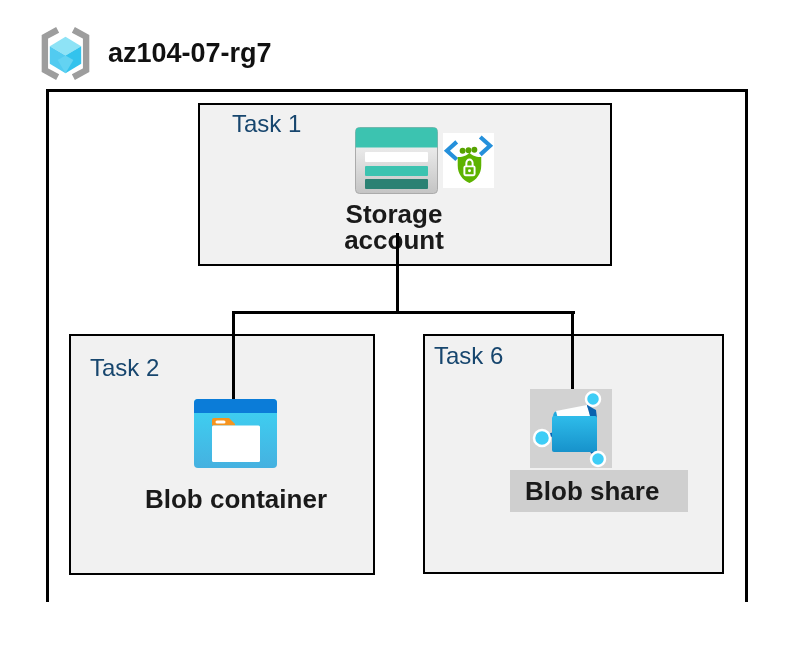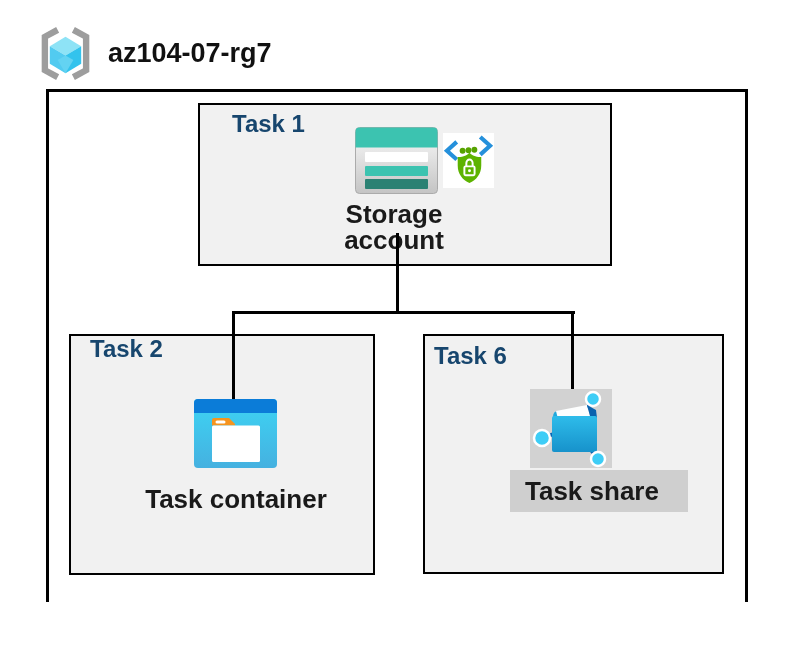--- a/index.html
+++ b/index.html
@@ -18,24 +18,24 @@
     left:46px;top:89px;width:696px;height:511px;
     border:3px solid #000;background:#ffffff;
   }
   .task-box{
     background:#f1f1f1;border:2.5px solid #000;
   }
   .task1-box{left:198px;top:103px;width:410px;height:159px;}
   .task2-box{left:69px;top:334px;width:302px;height:237px;}
   .task3-box{left:423px;top:334px;width:297px;height:236px;}
   .task-label{
-    font-size:24px;font-weight:bold;color:#17466e;line-height:1.1;
+    font-size:24px;font-weight:normal;color:#17466e;line-height:1.1;
   }
   .t1-label{left:232px;top:111px;}
-  .t2-label{left:90px;top:336px;}
+  .t2-label{left:90px;top:355px;}
   .t3-label{left:434px;top:343px;}
   .resource-label{
     font-size:26px;font-weight:bold;color:#1a1a1a;text-align:center;line-height:1.0;
   }
   .storage-label{left:294px;top:201px;width:200px;}
   .blob-label{left:136px;top:486px;width:200px;}
   
   .line{background:#000000;z-index:5;}
   .v1{left:396px;top:233px;width:3px;height:81px;}
   .h1{left:232px;top:311px;width:343px;height:3px;}
@@ -125,21 +125,21 @@
             <stop offset="1" stop-color="#45b1e0"></stop>
         </linearGradient>
       </defs>
       <rect x="0" y="0" width="83" height="69" rx="4" fill="url(#bb)"></rect>
       <path d="M4,0 h75 a4,4 0 0 1 4,4 v10 h-83 v-10 a4,4 0 0 1 4,-4 z" fill="#0b7cd8"></path>
       <path d="M18,26.5 L18,21 Q18,19 20,19 L35,19 L41,25 L41,26.5 Z" fill="#f6941e"></path>
       <rect x="21.5" y="21.5" width="10" height="3" rx="1.5" fill="#ffffff"></rect>
       <rect x="18" y="26.5" width="48" height="36.5" rx="1.5" fill="#ffffff"></rect>
     </svg>
   </div>
-  <div class="abs resource-label blob-label">Task container</div>
+  <div class="abs resource-label blob-label">Blob container</div>
 
   <div class="abs fileshare-icon">
     <svg width="82" height="81" viewBox="0 0 82 81">
       <defs>
         <linearGradient id="ff" x1="0" y1="0" x2="0" y2="1">
           <stop offset="0" stop-color="#2ebcea"></stop>
             <stop offset="1" stop-color="#1792cb"></stop>
         </linearGradient>
       </defs>
       <rect x="0" y="0" width="82" height="79" fill="#d2d2d2"></rect>
@@ -149,16 +149,16 @@
       <path d="M23,28 q0,-6 5,-6 h12 l7,6 z" fill="#23a8dc"></path>
       <polygon points="26,22 57,16 60,27 28,30" fill="#fdfefe"></polygon>
       <polygon points="57,16 66,21 67,29 60,27" fill="#0a62ae"></polygon>
       <rect x="22" y="27" width="45" height="36" rx="2" fill="url(#ff)"></rect>
       <circle cx="63" cy="10" r="7" fill="#3ecdf6" stroke="#ffffff" stroke-width="2.5"></circle>
       <circle cx="12" cy="49" r="8" fill="#3ecdf6" stroke="#ffffff" stroke-width="2.5"></circle>
       <circle cx="68" cy="70" r="7" fill="#3ecdf6" stroke="#ffffff" stroke-width="2.5"></circle>
     </svg>
   </div>
   <div class="abs fileshare-band">
-    <div class="resource-label">Task share</div>
+    <div class="resource-label">Blob share</div>
   </div>
 
 </div>
 
 </body></html>

